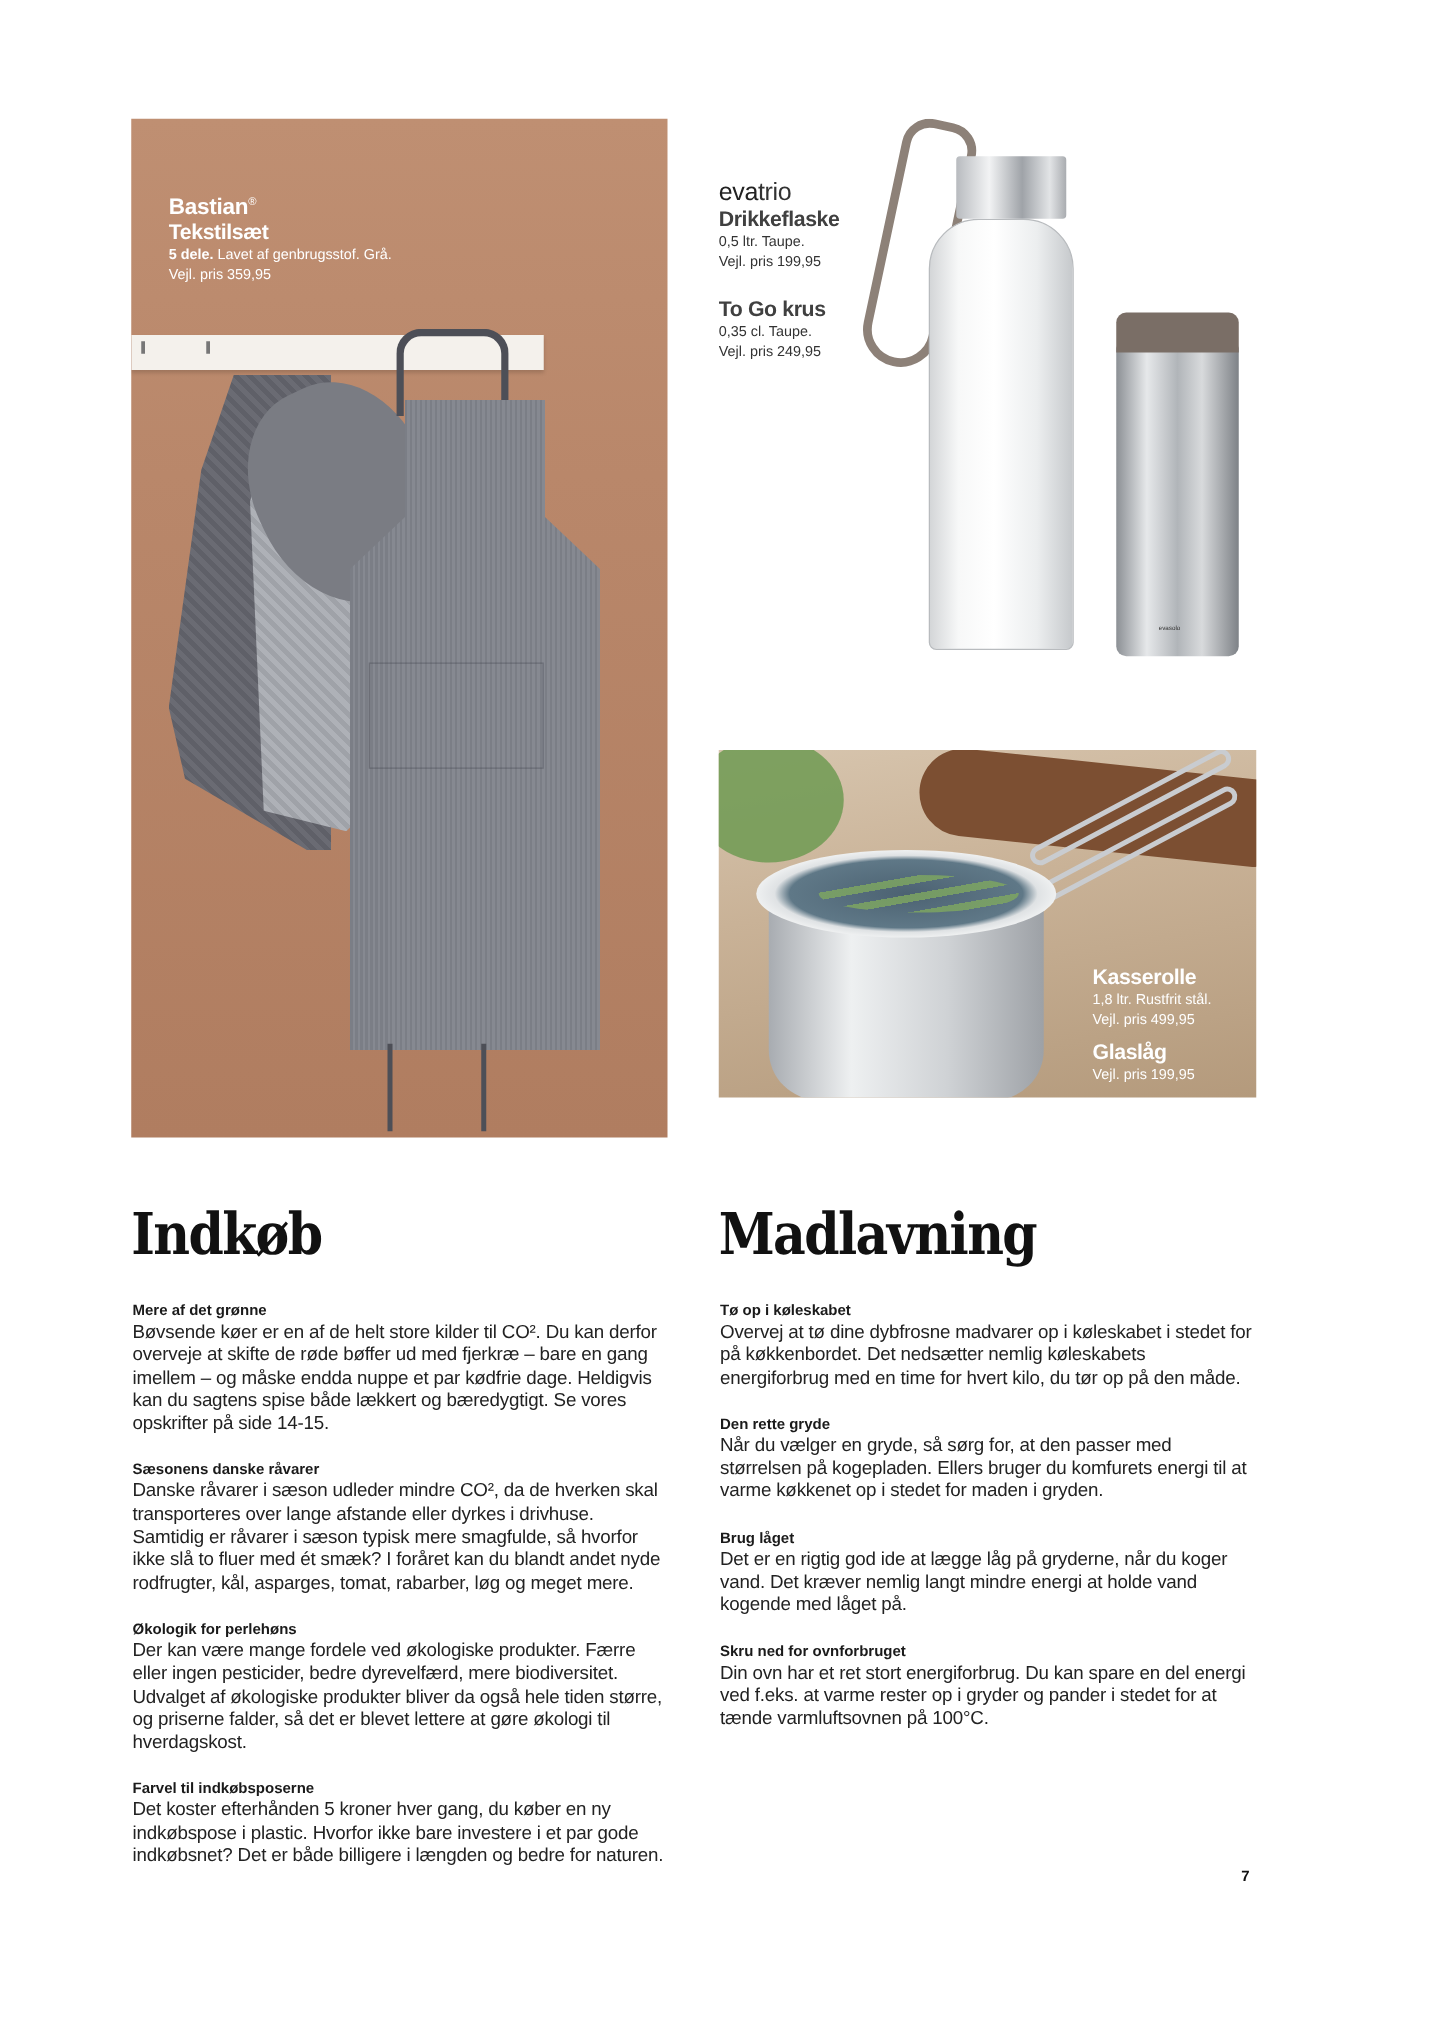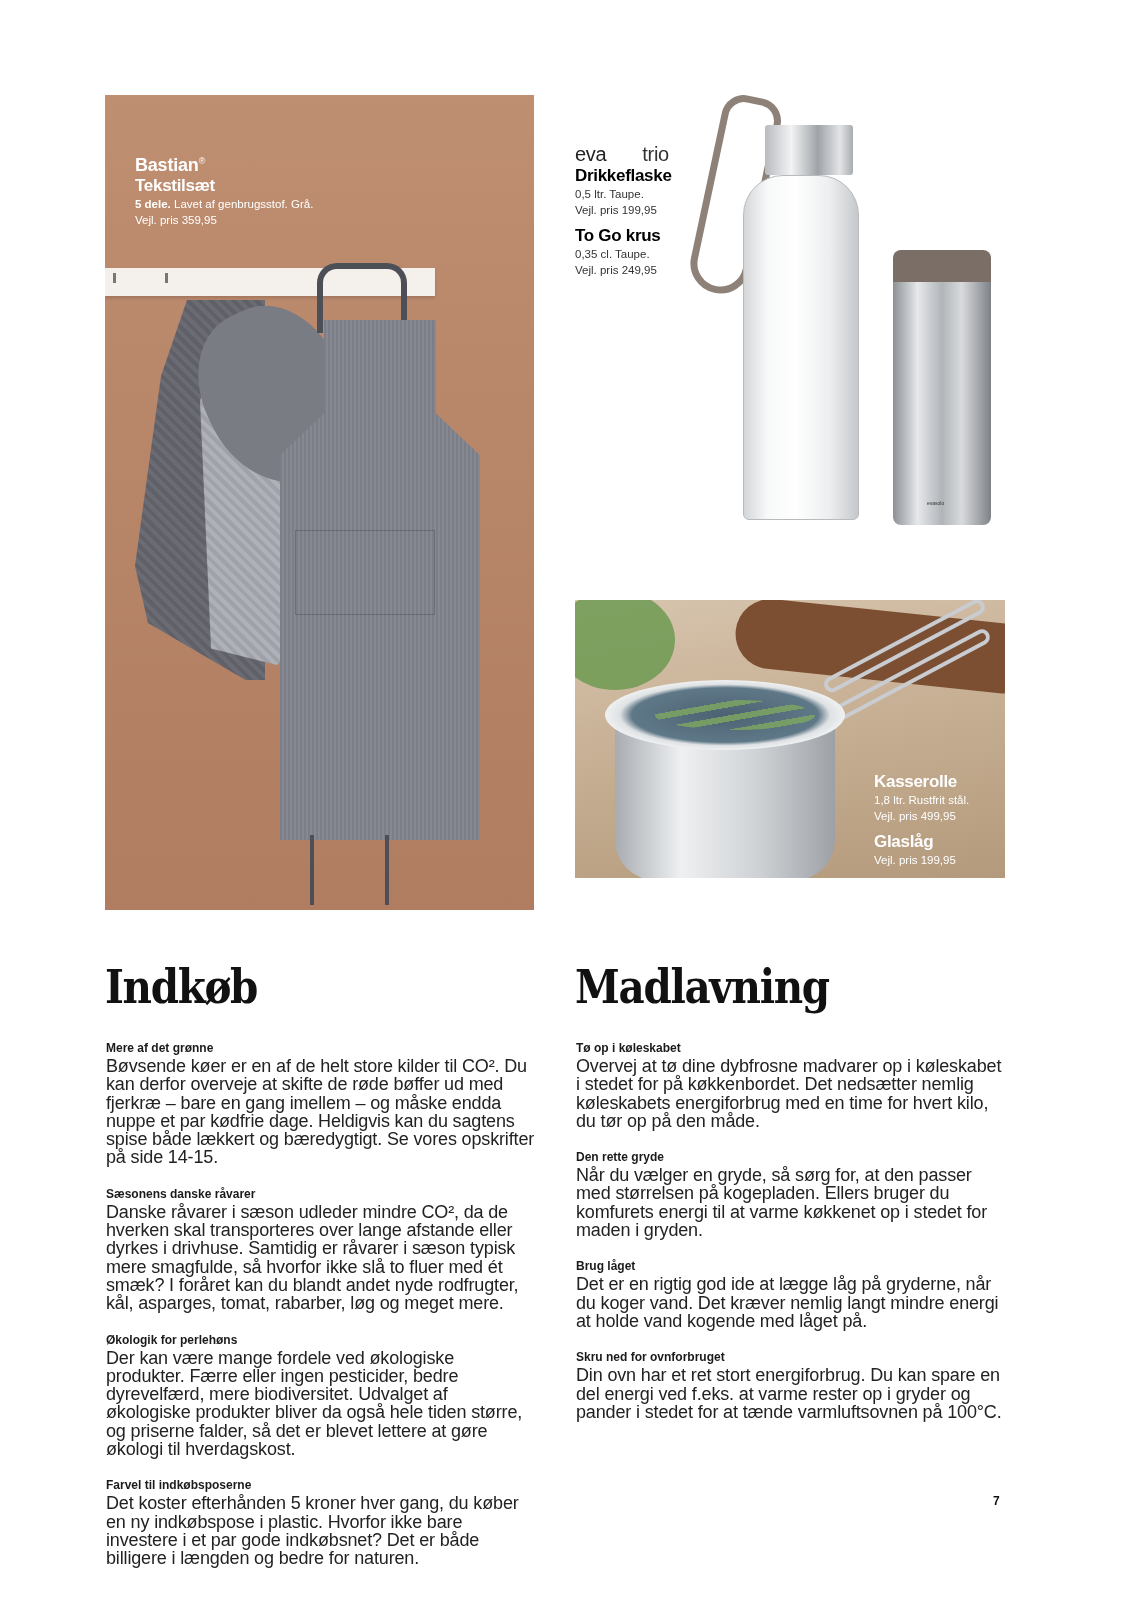--- a/index.html
+++ b/index.html
@@ -36,22 +36,22 @@
   .brand-bastian { font-family: "Liberation Sans", sans-serif; font-weight: bold; font-size: 18px; letter-spacing: -0.2px; }
   .brand-bastian sup { font-size: 9px; font-weight: normal; }
   .prod-title { font-family: "Liberation Sans", sans-serif; font-weight: bold; font-size: 17px; line-height: 20px; letter-spacing: -0.3px; }
   .prod-line { font-size: 11.5px; line-height: 16px; }
   .prod-line b { font-weight: bold; }
 
   
   #panel-bottle { left: 575px; top: 95px; width: 430px; height: 440px; background: #ffffff; }
   .brand-eva { font-family: "Liberation Sans", sans-serif; font-size: 20px; color: #222; letter-spacing: -0.3px; }
   .brand-eva .eva { font-weight: normal; }
-  .brand-eva .trio { font-weight: normal; color: #333; margin-left: 36px; }
-  .dark-title { color: #000000; }
+  .brand-eva .trio { font-weight: normal; color: #333; }
+  .dark-title { color: #404040; }
   .dark-line { color: #333; }
 
   .strap { position: absolute; left: 130px; top: 0; width: 60px; height: 200px;
     border: 7px solid #8d8178; border-radius: 30px 30px 40px 40px; transform: rotate(12deg); }
   .bottle-cap { position: absolute; left: 190px; top: 30px; width: 88px; height: 50px;
     background: linear-gradient(90deg, #b8bbbf 0%, #f2f3f4 30%, #9fa3a8 60%, #e2e4e6 85%, #a9acb0 100%); border-radius: 3px; }
   .bottle-body { position: absolute; left: 168px; top: 80px; width: 116px; height: 345px;
     background: linear-gradient(90deg, #d4d6d8 0%, #f7f8f8 20%, #ffffff 45%, #eceeef 75%, #c6c9cc 100%);
     border: 1px solid #b8bbbe; border-radius: 40px 40px 6px 6px; }
   .cup-lid { position: absolute; left: 318px; top: 155px; width: 98px; height: 32px; background: #7a6e66;
@@ -82,21 +82,21 @@
   .section-title { position: absolute; font-family: "DejaVu Serif", serif; font-weight: bold; font-size: 46px;
     letter-spacing: -1.5px; color: #111; transform: scaleX(0.88); transform-origin: left center; }
   #title-indkob { left: 105px; top: 960px; }
   #title-madlavning { left: 575px; top: 960px; }
 
   .column { position: absolute; width: 430px; font-family: "Liberation Sans", sans-serif; }
   #col-left { left: 106px; top: 1039px; }
   #col-right { left: 576px; top: 1039px; }
   .block { margin-bottom: 18px; }
   .block-head { font-weight: bold; font-size: 12px; line-height: 18px; color: #1a1a1a; }
-  .block-body { font-size: 18px; line-height: 18.3px; color: #222; letter-spacing: -0.15px; }
+  .block-body { font-size: 15px; line-height: 18.3px; color: #222; letter-spacing: -0.15px; }
 
   .page-number { position: absolute; left: 993px; top: 1494px; font-weight: bold; font-size: 12px; color: #111; }
 </style>
 </head>
 <body>
 
 <div class="panel" id="panel-textile">
   <div class="rack">
     <span class="hook" style="left:8px"></span>
     <span class="hook" style="left:60px"></span>
@@ -124,21 +124,21 @@
   <div class="bottle-cap"></div>
   <div class="cup-body"></div>
   <div class="cup-lid"></div>
   <div class="cup-logo">evasolo</div>
 
   <div class="overlay-text" style="left:0; top:48px;">
     <div class="brand-eva"><span class="eva">eva</span><span class="trio">trio</span></div>
     <div class="prod-title dark-title">Drikkeflaske</div>
     <div class="prod-line dark-line">0,5 ltr. Taupe.</div>
     <div class="prod-line dark-line">Vejl. pris 199,95</div>
-    <div class="prod-title dark-title" style="margin-top:8px">To Go krus</div>
+    <div class="prod-title dark-title" style="margin-top:20px">To Go krus</div>
     <div class="prod-line dark-line">0,35 cl. Taupe.</div>
     <div class="prod-line dark-line">Vejl. pris 249,95</div>
   </div>
 </div>
 
 <div class="panel" id="panel-pot">
   <div class="leaves"></div>
   <div class="board"></div>
   <div class="handle"></div>
   <div class="handle handle2"></div>

